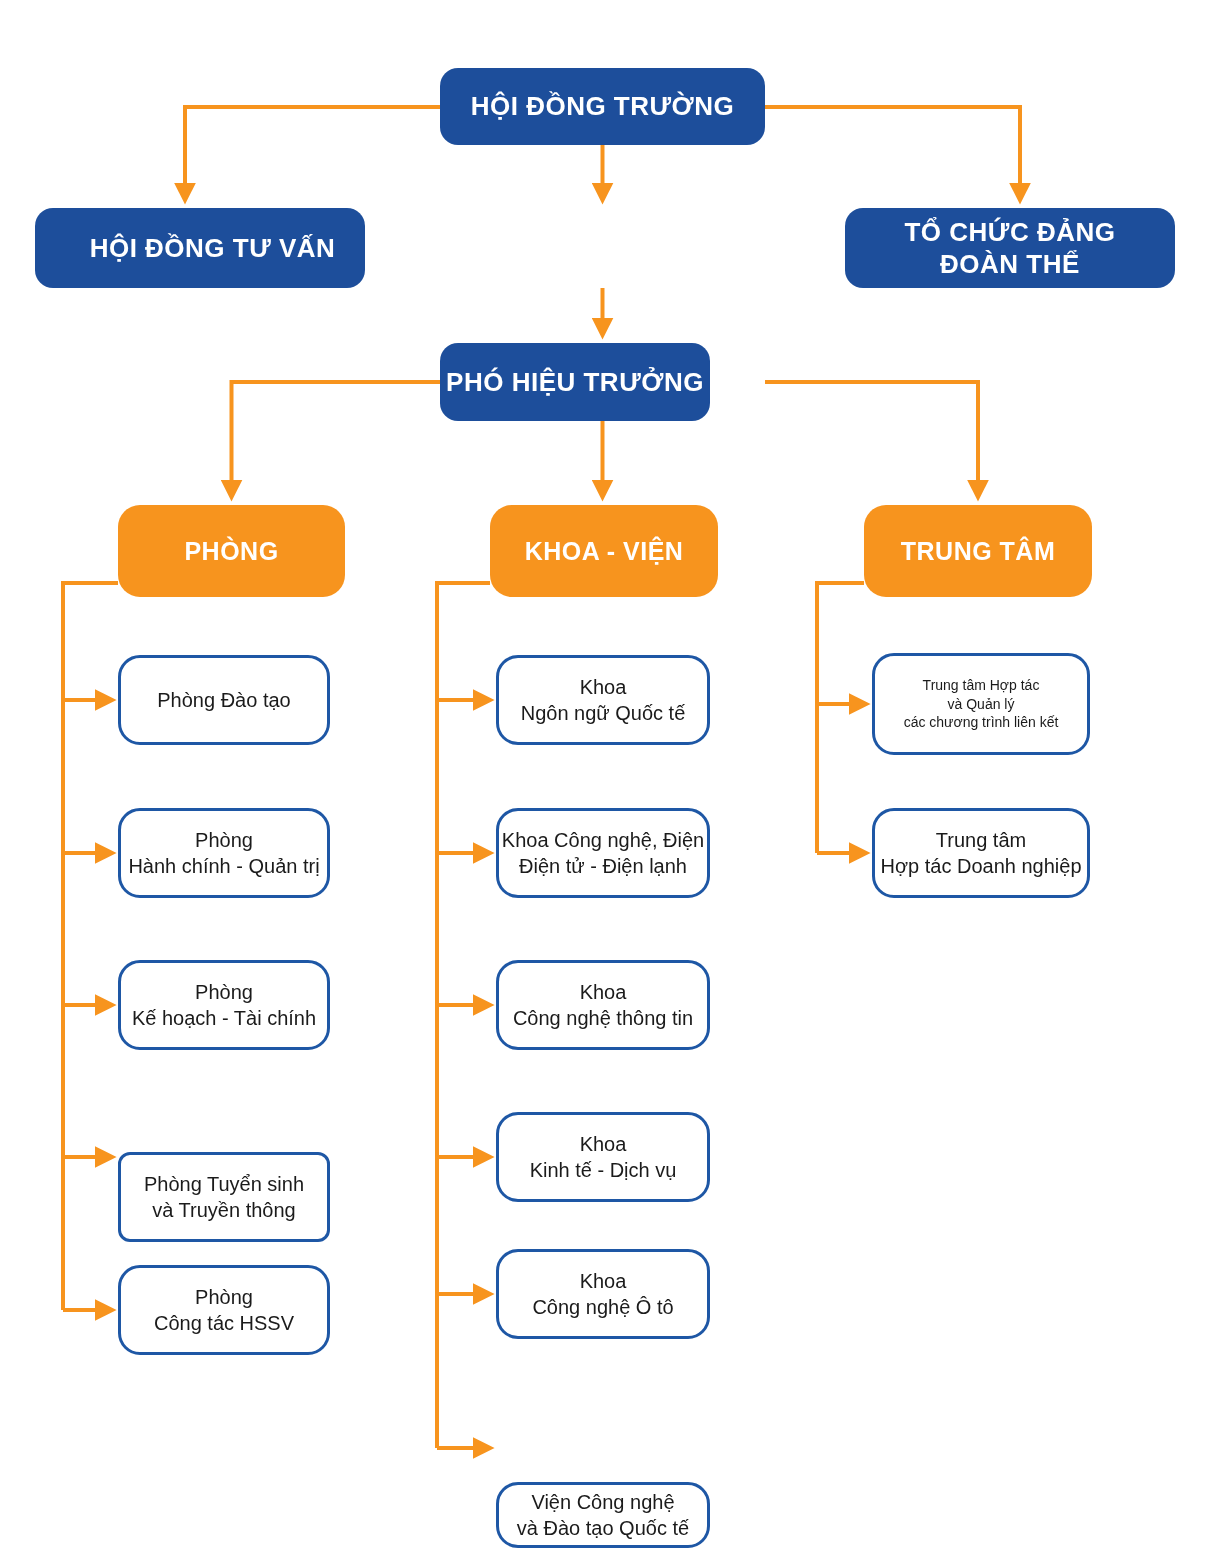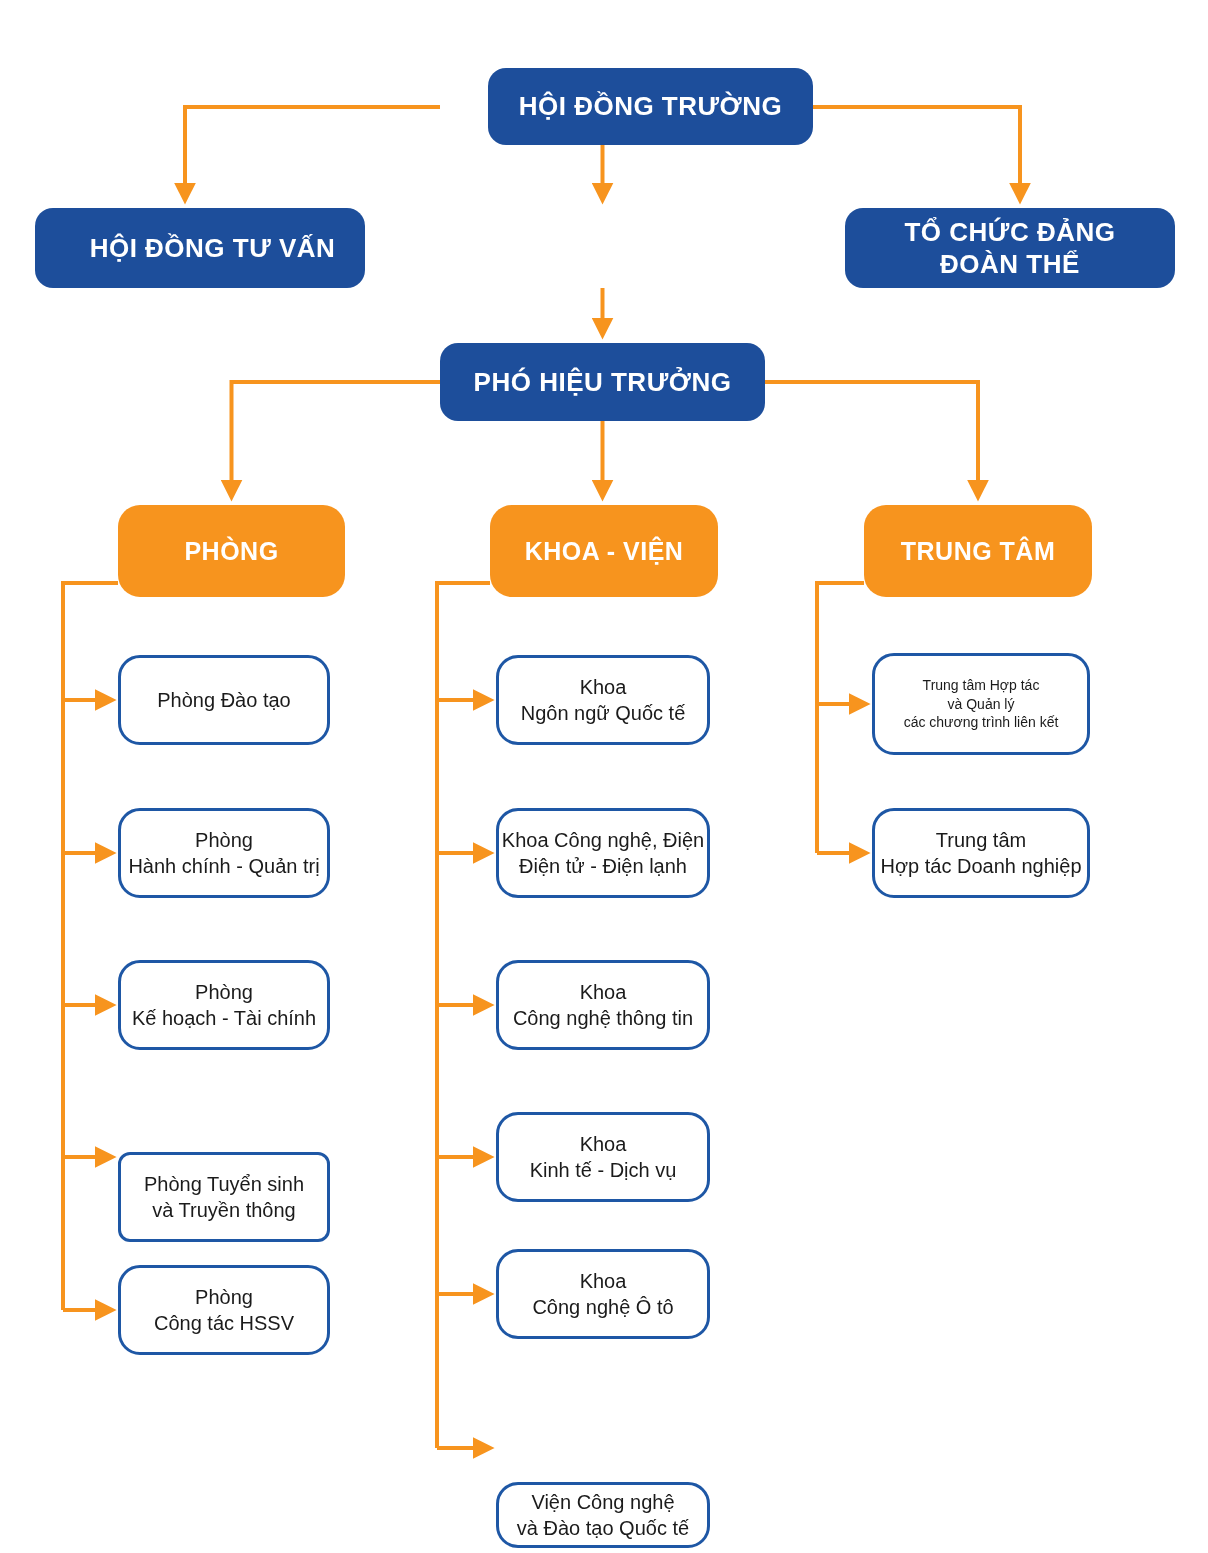--- a/index.html
+++ b/index.html
@@ -90,33 +90,33 @@
     <path d="M437 1005 H488" marker-end="url(#arrowhead)"></path>
     <path d="M437 1157 H488" marker-end="url(#arrowhead)"></path>
     <path d="M437 1294 H488" marker-end="url(#arrowhead)"></path>
     <path d="M437 1448 H488" marker-end="url(#arrowhead)"></path>
 
     <path d="M864 583 H817 V853"></path>
     <path d="M817 704 H864" marker-end="url(#arrowhead)"></path>
     <path d="M817 853 H864" marker-end="url(#arrowhead)"></path>
   </svg>
 
-  <div class="node node-blue" style="left:440px;top:68px;width:325px;height:77px;margin-left:48px;">
+  <div class="node node-blue" style="left:440px;top:68px;width:325px;height:77px;">
     <span class="label">HỘI ĐỒNG TRƯỜNG</span>
   </div>
 
   <div class="node node-blue" style="left:35px;top:208px;width:330px;height:80px;padding-left:25px;">
     <span class="label">HỘI ĐỒNG TƯ VẤN</span>
   </div>
   <div class="node node-blue" style="left:845px;top:208px;width:330px;height:80px;">
     <span class="label">TỔ CHỨC ĐẢNG
 ĐOÀN THỂ</span>
   </div>
 
-  <div class="node node-blue" style="left:440px;top:343px;width:325px;height:78px;">
+  <div class="node node-blue" style="left:440px;top:343px;width:270px;height:78px;">
     <span class="label">PHÓ HIỆU TRƯỞNG</span>
   </div>
 
   <div class="node node-orange" style="left:118px;top:505px;width:227px;height:92px;">
     <span class="label">PHÒNG</span>
   </div>
   <div class="node node-orange" style="left:490px;top:505px;width:228px;height:92px;">
     <span class="label">KHOA - VIỆN</span>
   </div>
   <div class="node node-orange" style="left:864px;top:505px;width:228px;height:92px;">

